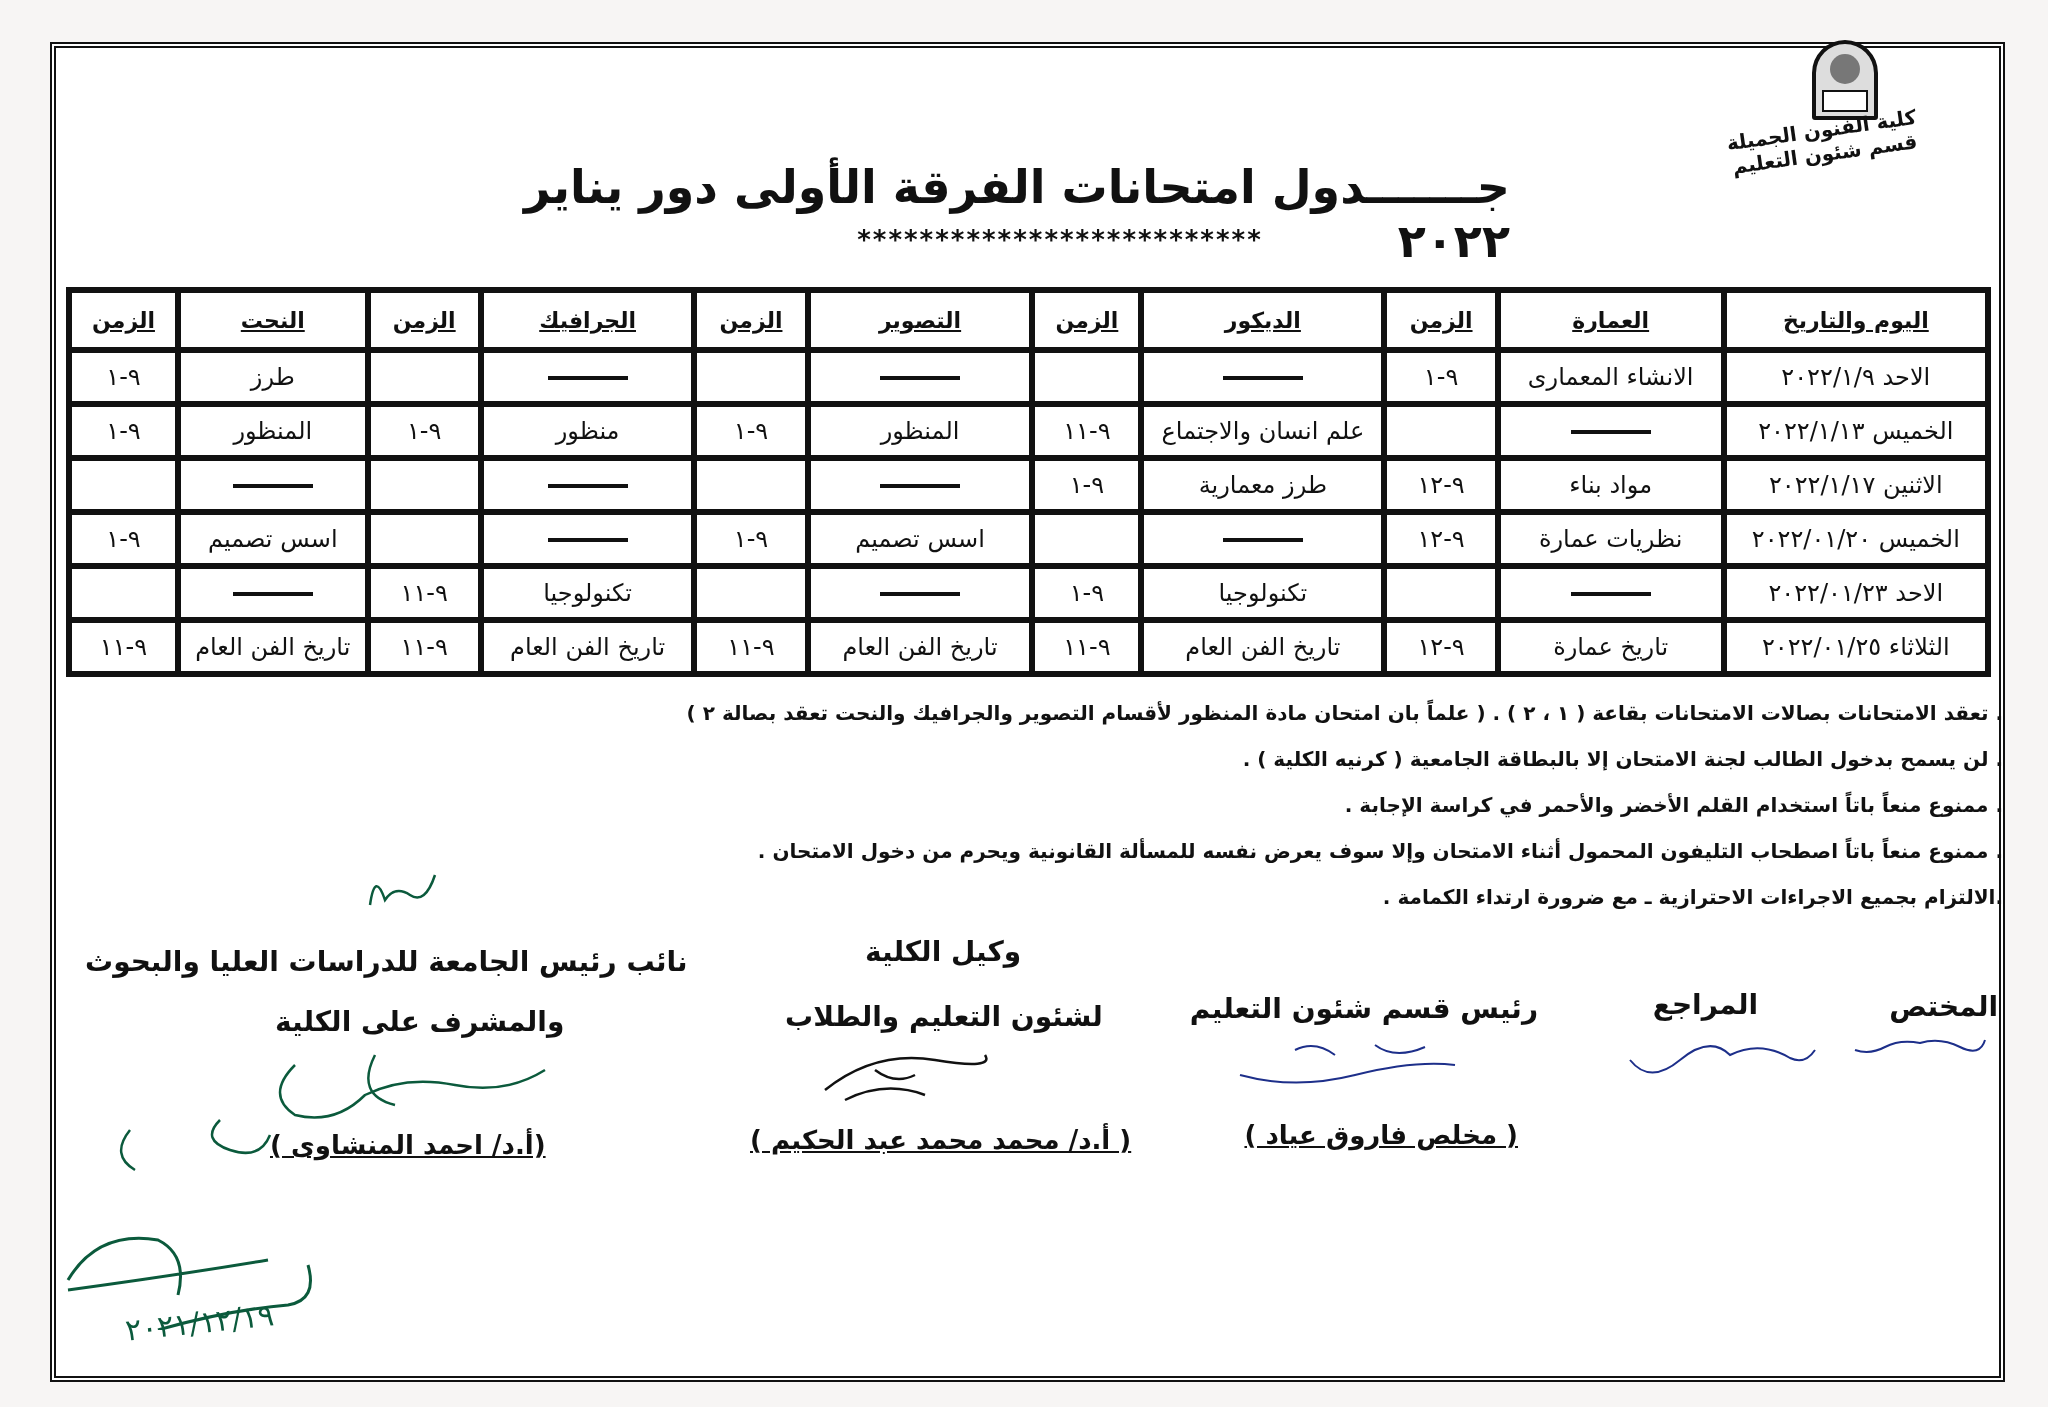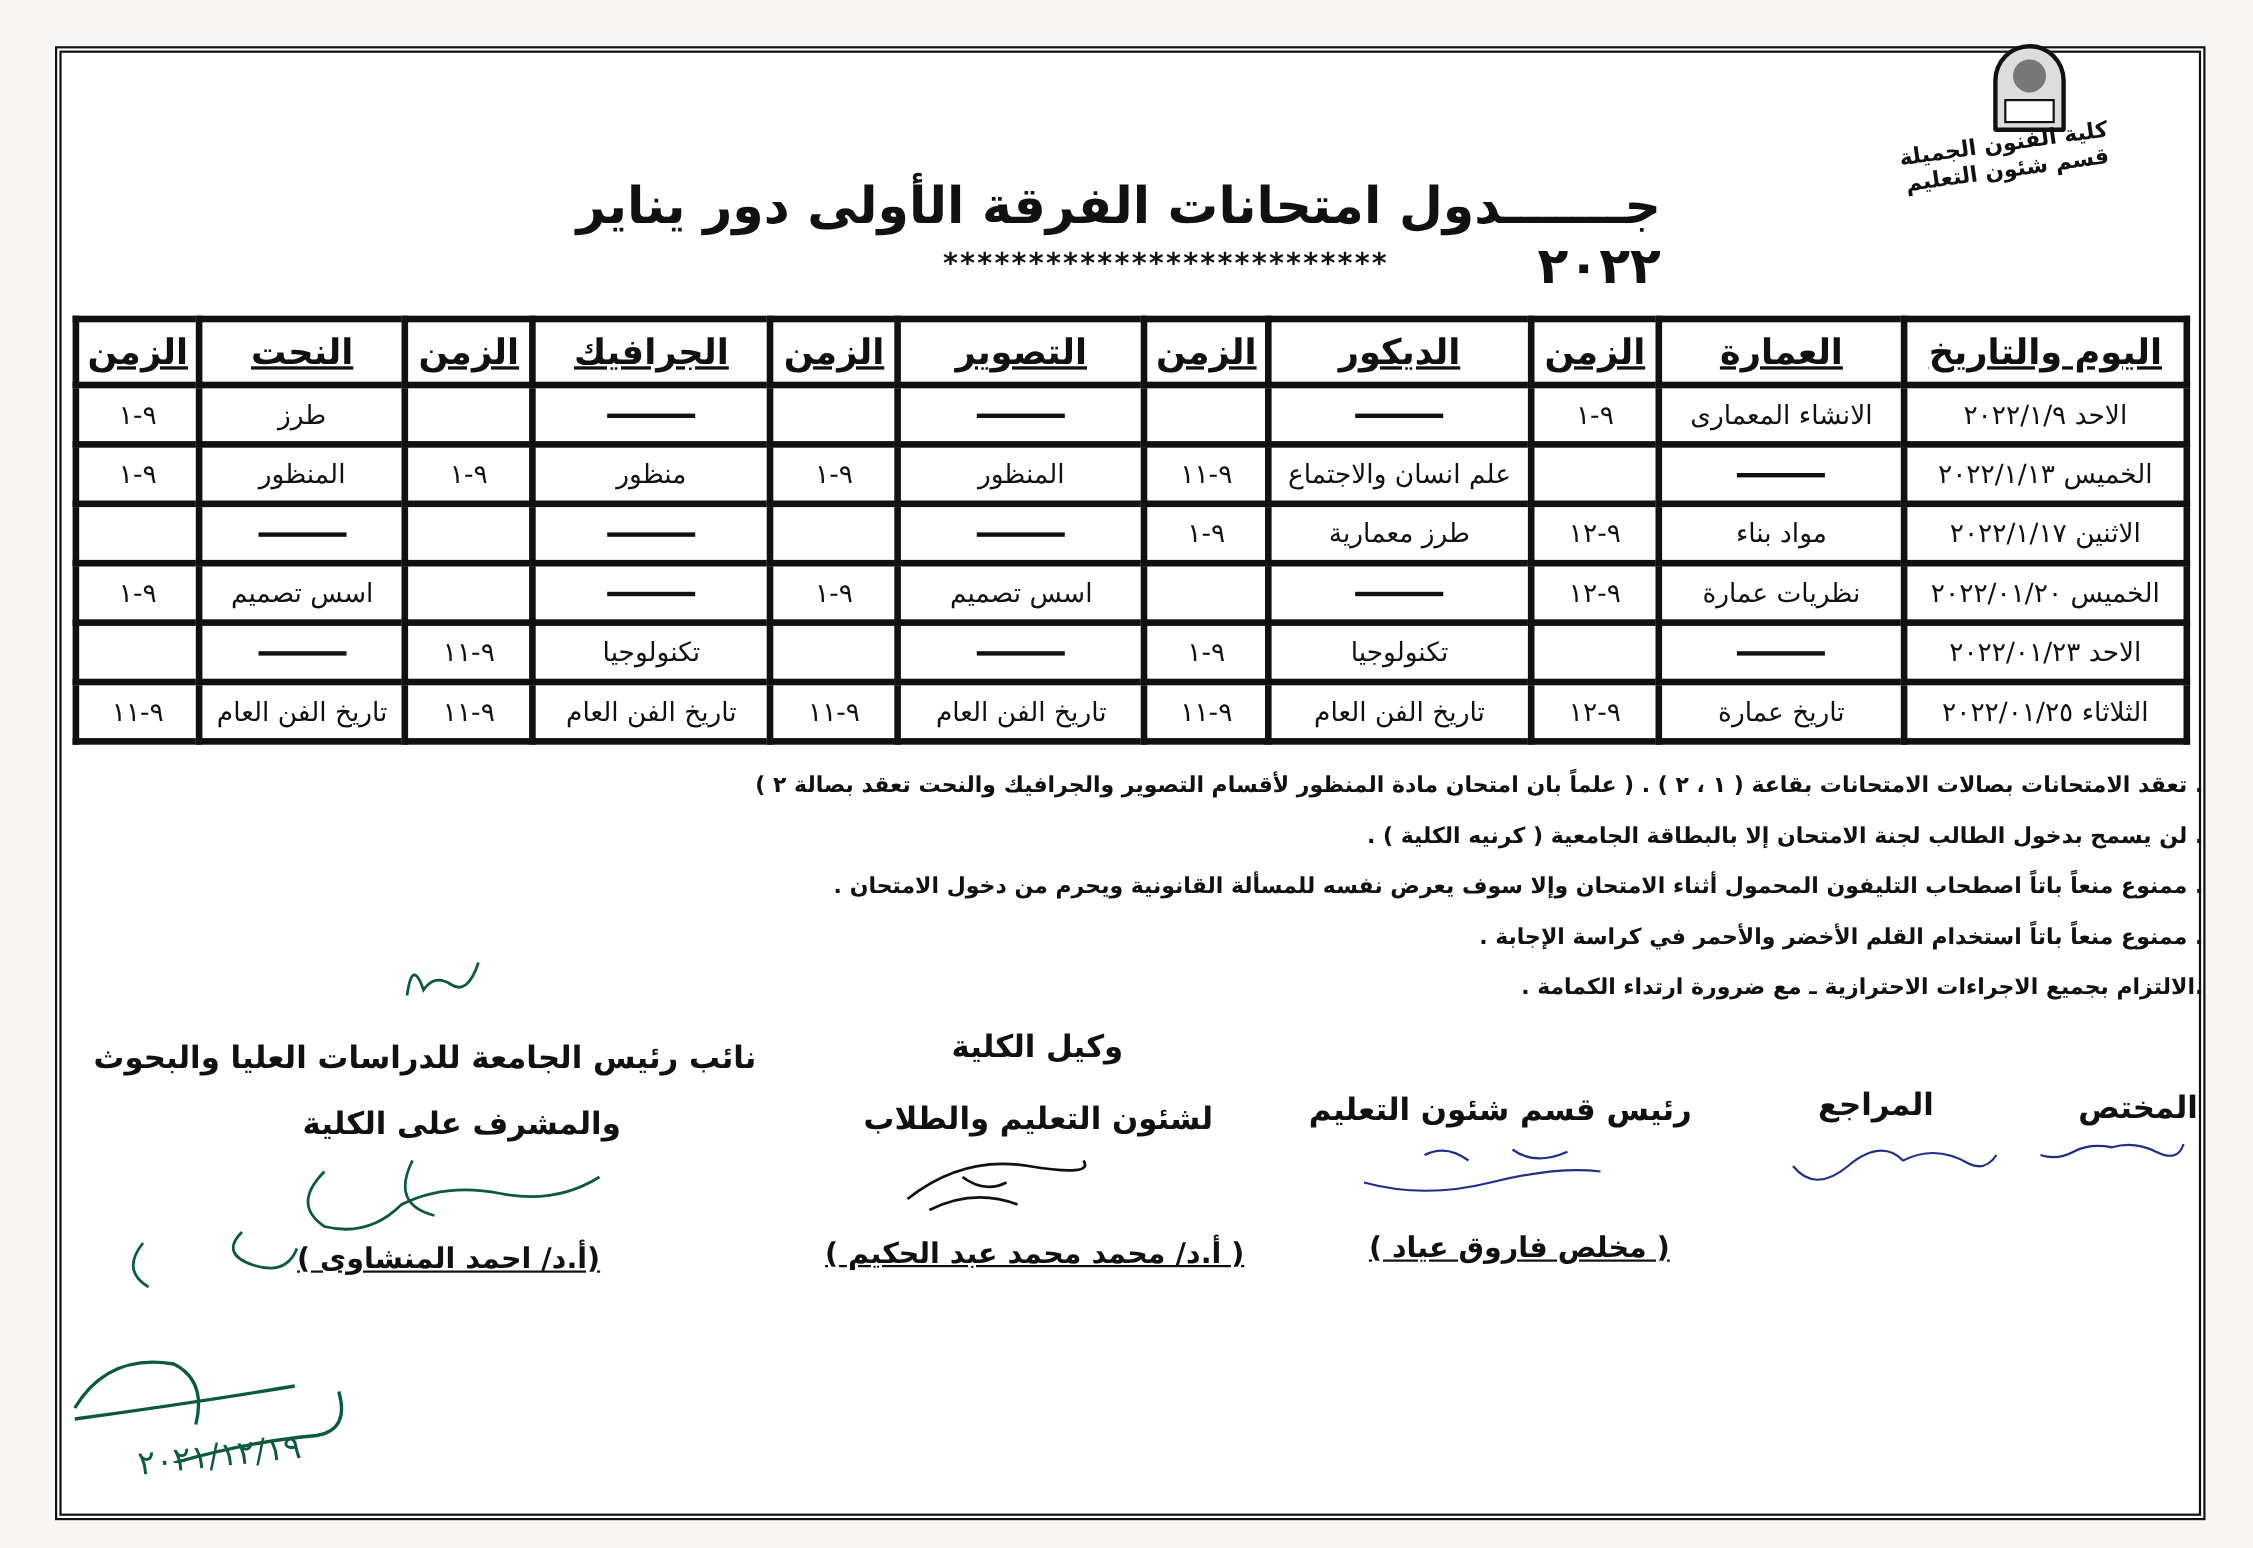--- a/index.html
+++ b/index.html
@@ -7,21 +7,21 @@
   .page-frame { position:absolute; left:50px; top:42px; width:1955px; height:1340px; border:6px double #111; background:#fff; box-sizing:border-box; }
   .abs { position:absolute; }
   .logo-box { position:absolute; right:170px; top:40px; width:66px; height:80px; border:4px solid #111; border-radius:33px 33px 3px 3px; background:#ddd; box-sizing:border-box; overflow:hidden; }
   .logo-sun { position:absolute; left:14px; top:10px; width:30px; height:30px; border-radius:50%; background:#777; }
   .logo-base { position:absolute; left:6px; bottom:4px; width:46px; height:22px; border:2px solid #111; background:#fff; box-sizing:border-box; }
   .inst-name { position:absolute; right:120px; top:118px; width:210px; text-align:center; font-weight:bold; font-size:20px; line-height:24px; transform:rotate(-8deg); }
   .title { position:absolute; left:510px; top:160px; width:1000px; text-align:right; font-weight:bold; font-size:46px; letter-spacing:1px; }
   .stars { position:absolute; left:720px; top:225px; width:680px; text-align:center; font-size:26px; font-weight:bold; letter-spacing:2px; }
   table.schedule { position:absolute; left:66px; top:287px; width:1925px; border-collapse:collapse; direction:rtl; }
   table.schedule th, table.schedule td { border:6px solid #111; text-align:center; font-size:24px; height:48px; padding:0 6px; }
-  table.schedule th { font-weight:bold; font-size:32px; text-decoration:underline; height:54px; }
+  table.schedule th { font-weight:bold; font-size:22px; text-decoration:underline; height:54px; }
   .dash { display:inline-block; width:80px; height:4px; background:#111; vertical-align:middle; }
   .notes { position:absolute; right:45px; top:690px; width:1900px; font-size:20px; font-weight:bold; line-height:46px; direction:rtl; }
   .note { white-space:nowrap; }
   .sig-title { position:absolute; font-weight:bold; font-size:28px; white-space:nowrap; }
   .sig-name { position:absolute; font-weight:bold; font-size:26px; white-space:nowrap;text-decoration:underline; }
   .scribble { position:absolute; pointer-events:none; }
 </style>
 </head>
 <body>
 
@@ -133,22 +133,22 @@
         <td>٩-١١</td>
         <td>تاريخ الفن العام</td>
         <td>٩-١١</td>
       </tr>
     </tbody>
 </table>
 
 <div class="notes">
   <div class="note">. تعقد الامتحانات بصالات الامتحانات بقاعة ( ١ ، ٢ ) .  ( علماً بان امتحان مادة المنظور لأقسام التصوير والجرافيك والنحت تعقد بصالة ٢ )</div>
   <div class="note">. لن يسمح بدخول الطالب لجنة الامتحان إلا بالبطاقة الجامعية ( كرنيه الكلية ) .</div>
+  <div class="note">. ممنوع منعاً باتاً استخدام القلم الأخضر والأحمر في كراسة الإجابة .</div>
   <div class="note">. ممنوع منعاً باتاً اصطحاب التليفون المحمول أثناء الامتحان وإلا سوف يعرض نفسه للمسألة القانونية ويحرم  من دخول الامتحان .</div>
-  <div class="note">. ممنوع منعاً باتاً استخدام القلم الأخضر والأحمر في كراسة الإجابة .</div>
   <div class="note">.الالتزام بجميع الاجراءات الاحترازية ـ مع ضرورة ارتداء الكمامة .</div>
 </div>
 
 <div class="sig-title" style="right:50px; top:990px;">المختص</div>
 <div class="sig-title" style="right:290px; top:988px;">المراجع</div>
 <div class="sig-title" style="right:510px; top:992px;">رئيس قسم شئون التعليم</div>
 <div class="sig-name" style="right:530px; top:1120px;">( مخلص فاروق عياد )</div>
 
 <div class="sig-title" style="left:865px; top:935px;">وكيل الكلية</div>
 <div class="sig-title" style="left:785px; top:1000px;">لشئون التعليم والطلاب</div>

